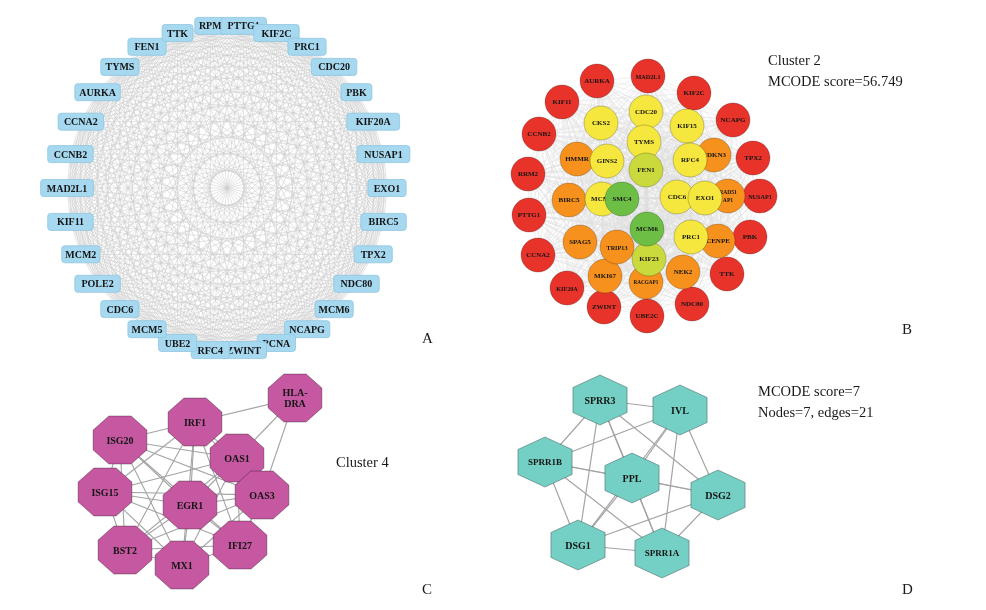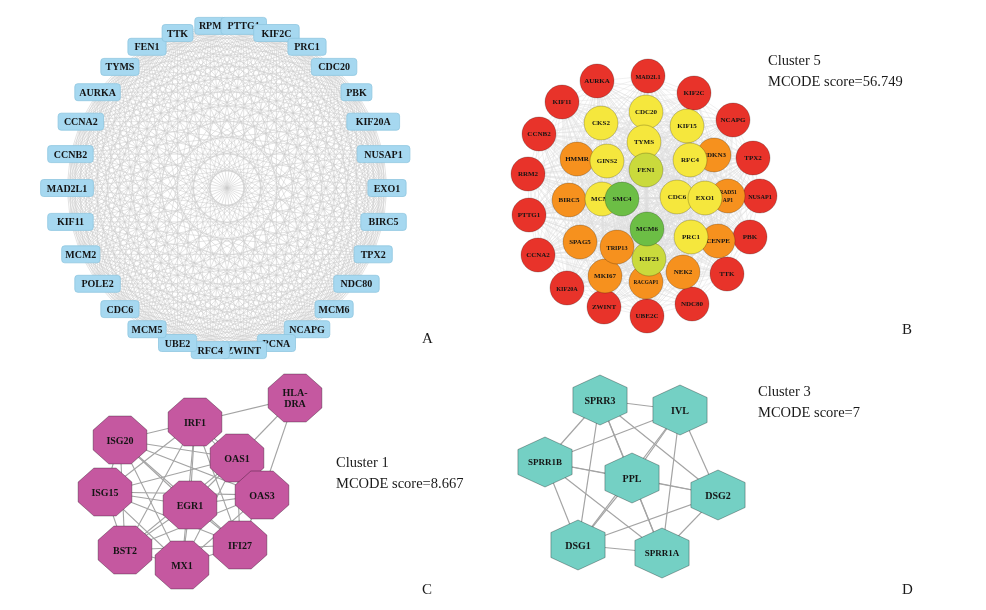--- a/index.html
+++ b/index.html
@@ -1566,21 +1566,21 @@
       <g>
         <circle cx="125" cy="151" r="17" fill="#6cbe45" stroke="rgba(0,0,0,0.28)" stroke-width="0.8"></circle>
         <text x="125" y="151.0" text-anchor="middle" dominant-baseline="central" font-size="7" fill="#141414">SMC4</text>
       </g>
       <g>
         <circle cx="150" cy="181" r="17" fill="#6cbe45" stroke="rgba(0,0,0,0.28)" stroke-width="0.8"></circle>
         <text x="150" y="181.0" text-anchor="middle" dominant-baseline="central" font-size="7" fill="#141414">MCM6</text>
       </g>
     </svg>
   <div class="abs cluster-info" style="left:768px;top:50px">
-    <div>Cluster 5</div>
+    <div>Cluster 2</div>
     <div>MCODE score=56.749</div>
   </div>
   <div class="abs panel-letter" style="left:902px;top:321px">B</div>
 
   <svg class="net" id="net-c" style="left:52px;top:370px" width="320" height="240" viewBox="0 0 320 240">
       <g stroke="#9a9a9a" stroke-width="1.1" opacity="0.9">
         <line x1="243.0" y1="28.0" x2="143.0" y2="52.0"></line>
         <line x1="243.0" y1="28.0" x2="185.0" y2="88.0"></line>
         <line x1="243.0" y1="28.0" x2="210.0" y2="125.0"></line>
         <line x1="143.0" y1="52.0" x2="68.0" y2="70.0"></line>
@@ -1656,22 +1656,21 @@
       <g>
         <polygon points="141.1,171.0 156.9,185.1 156.9,204.9 141.1,219.0 118.9,219.0 103.1,204.9 103.1,185.1 118.9,171.0" fill="#c558a0" stroke="rgba(0,0,0,0.3)" stroke-width="1"></polygon>
         <text x="130" y="195.0" text-anchor="middle" dominant-baseline="central" font-size="10" fill="#141414">MX1</text>
       </g>
       <g>
         <polygon points="199.1,151.0 214.9,165.1 214.9,184.9 199.1,199.0 176.9,199.0 161.1,184.9 161.1,165.1 176.9,151.0" fill="#c558a0" stroke="rgba(0,0,0,0.3)" stroke-width="1"></polygon>
         <text x="188" y="175.0" text-anchor="middle" dominant-baseline="central" font-size="10" fill="#141414">IFI27</text>
       </g>
     </svg>
   <div class="abs cluster-info" style="left:336px;top:452px">
-    <div>Cluster 1</div>
-    <div>MCODE score=8.667</div>
+    <div>Cluster 4</div>
   </div>
   <div class="abs panel-letter" style="left:422px;top:581px">C</div>
 
   <svg class="net" id="net-d" style="left:508px;top:372px" width="310" height="225" viewBox="0 0 310 225">
       <g stroke="#9a9a9a" stroke-width="1.2" opacity="0.9">
         <line x1="92.0" y1="28.0" x2="172.0" y2="38.0"></line>
         <line x1="92.0" y1="28.0" x2="37.0" y2="90.0"></line>
         <line x1="92.0" y1="28.0" x2="124.0" y2="106.0"></line>
         <line x1="92.0" y1="28.0" x2="210.0" y2="123.0"></line>
         <line x1="92.0" y1="28.0" x2="70.0" y2="173.0"></line>
@@ -1715,18 +1714,18 @@
       <g>
         <polygon points="70.0,148.0 97.1,160.5 97.1,185.5 70.0,198.0 42.9,185.5 42.9,160.5" fill="#74d0c4" stroke="rgba(0,0,0,0.3)" stroke-width="1"></polygon>
         <text x="70" y="173.0" text-anchor="middle" dominant-baseline="central" font-size="10" fill="#141414">DSG1</text>
       </g>
       <g>
         <polygon points="154.0,156.0 181.1,168.5 181.1,193.5 154.0,206.0 126.9,193.5 126.9,168.5" fill="#74d0c4" stroke="rgba(0,0,0,0.3)" stroke-width="1"></polygon>
         <text x="154" y="181.0" text-anchor="middle" dominant-baseline="central" font-size="9" fill="#141414">SPRR1A</text>
       </g>
     </svg>
   <div class="abs cluster-info" style="left:758px;top:381px">
-    <div>Cluster 3</div>
     <div>MCODE score=7</div>
+    <div>Nodes=7, edges=21</div>
   </div>
   <div class="abs panel-letter" style="left:902px;top:581px">D</div>
 
 </div>
 
 </body></html>

